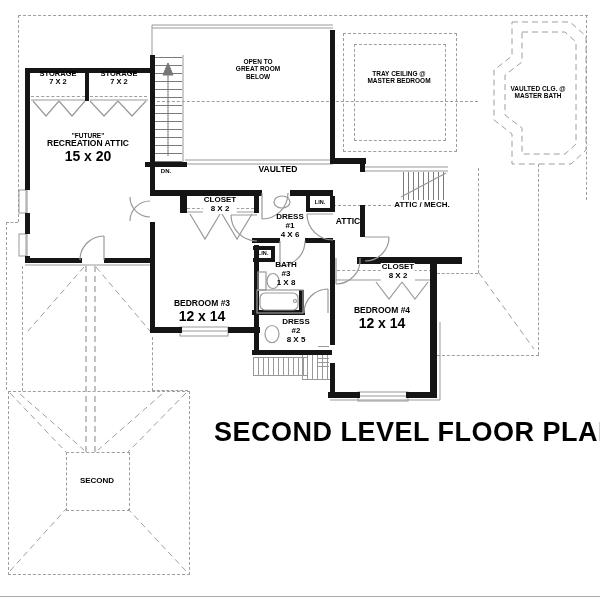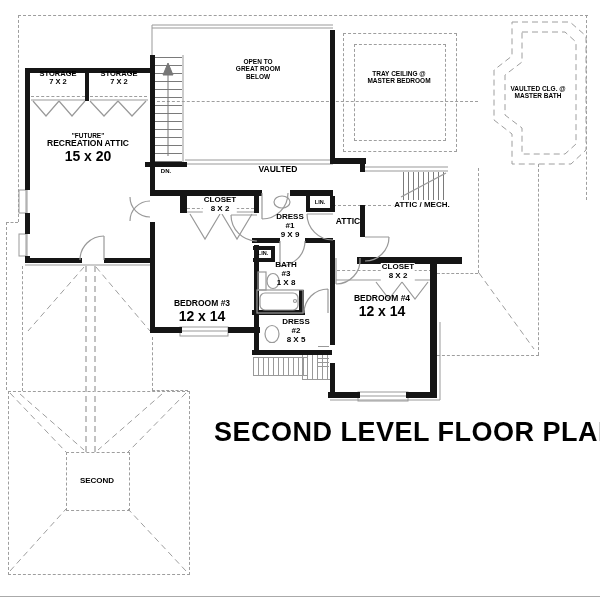--- a/index.html
+++ b/index.html
@@ -218,37 +218,37 @@
     <div class="f8 bg">CLOSET</div>
     <div class="f8 bg">8 X 2</div>
   </div>
   <div class="lbl" style="left:398px;top:263px">
     <div class="f8 bg">CLOSET</div>
     <div class="f8 bg">8 X 2</div>
   </div>
   <div class="lbl f8" style="left:290px;top:213px">
     <div>DRESS</div>
     <div>#1</div>
-    <div>9 X 9</div>
+    <div>4 X 6</div>
   </div>
   <div class="lbl f8" style="left:296px;top:318px">
     <div>DRESS</div>
     <div>#2</div>
     <div>8 X 5</div>
   </div>
   <div class="lbl f8" style="left:286px;top:261px">
     <div>BATH</div>
     <div>#3</div>
     <div>1 X 8</div>
   </div>
   <div class="lbl" style="left:202px;top:299px">
     <div class="f85">BEDROOM #3</div>
     <div class="f10">12 x 14</div>
   </div>
-  <div class="lbl" style="left:382px;top:294px">
+  <div class="lbl" style="left:382px;top:306px">
     <div class="f85">BEDROOM #4</div>
     <div class="f10">12 x 14</div>
   </div>
   <div class="lbl f55" style="left:320px;top:199px">LIN.</div>
   <div class="lbl f55" style="left:263px;top:250px">LIN.</div>
   <div class="lbl f8" style="left:97px;top:477px">SECOND</div>
 
   <div class="title" style="left:416px;top:417px">SECOND LEVEL FLOOR PLAN</div>
 
 </div>

